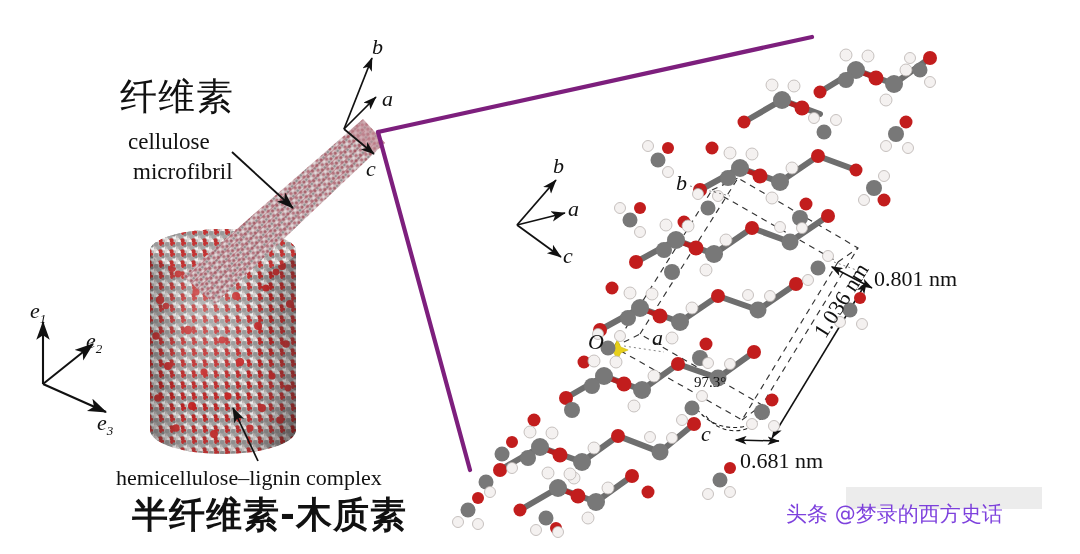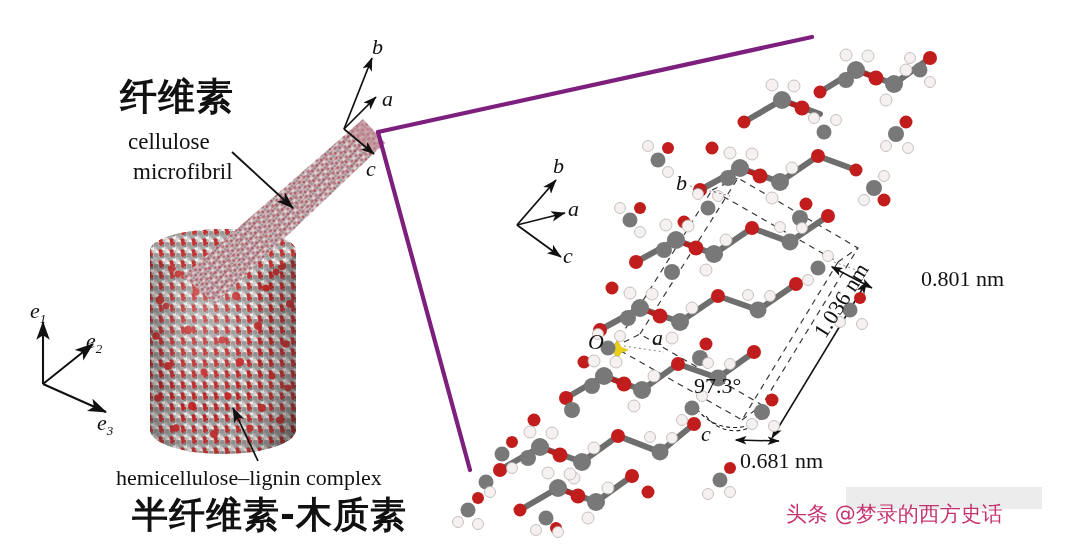--- a/index.html
+++ b/index.html
@@ -31,21 +31,21 @@
     color: #111111;
     line-height: 1;
   }
   .serif { font-family: Liberation Serif, serif; }
 
   
   #t-cellulose-cn {
     left: 120px; top: 78px;
     font-size: 37px;
     font-family: "DejaVu Sans", "Liberation Sans", sans-serif;
-    font-weight: 700;
+    font-weight: 400;
     letter-spacing: 1px;
     text-align: center;
   }
   #t-cellulose-en1 { left: 128px; top: 130px; font-size: 23px; }
   #t-cellulose-en2 { left: 118px; top: 160px; font-size: 23px; margin-left: 15px; }
 
   #t-hemi-en {
     left: 116px; top: 467px;
     font-size: 22px;
   }
@@ -83,36 +83,36 @@
   #t-cell-b { left: 676px; top: 172px; }
   #t-cell-O { left: 588px; top: 331px; font-style: italic; }
   #t-cell-a { left: 652px; top: 327px; }
   #t-cell-c { left: 701px; top: 423px; }
 
   
   .dim {
     font-size: 22px;
     font-family: "Liberation Serif", "DejaVu Serif", serif;
   }
-  #t-dim-top { left: 874px; top: 268px; margin-left: 47px; }
+  #t-dim-top { left: 874px; top: 268px; }
   #t-dim-bot { left: 740px; top: 450px; }
   #t-dim-diag {
     left: 810px; top: 330px;
     transform: rotate(-58deg);
     transform-origin: 0 0;
   }
-  #t-angle { left: 694px; top: 375px; font-size: 22px; }
+  #t-angle { left: 694px; top: 375px; font-size: 15px; }
 
   
   #watermark {
     position: absolute;
     left: 786px; top: 500px;
     font-size: 21px;
     font-family: "DejaVu Sans", "Liberation Sans", sans-serif;
-    color: #be185d;
+    color: #6d28d9;
     opacity: 0.88;
     white-space: nowrap;
   }
   #watermark-bg {
     position: absolute;
     left: 846px; top: 487px;
     width: 196px; height: 22px;
     background: #e9e9e9;
     opacity: 0.85;
   }

